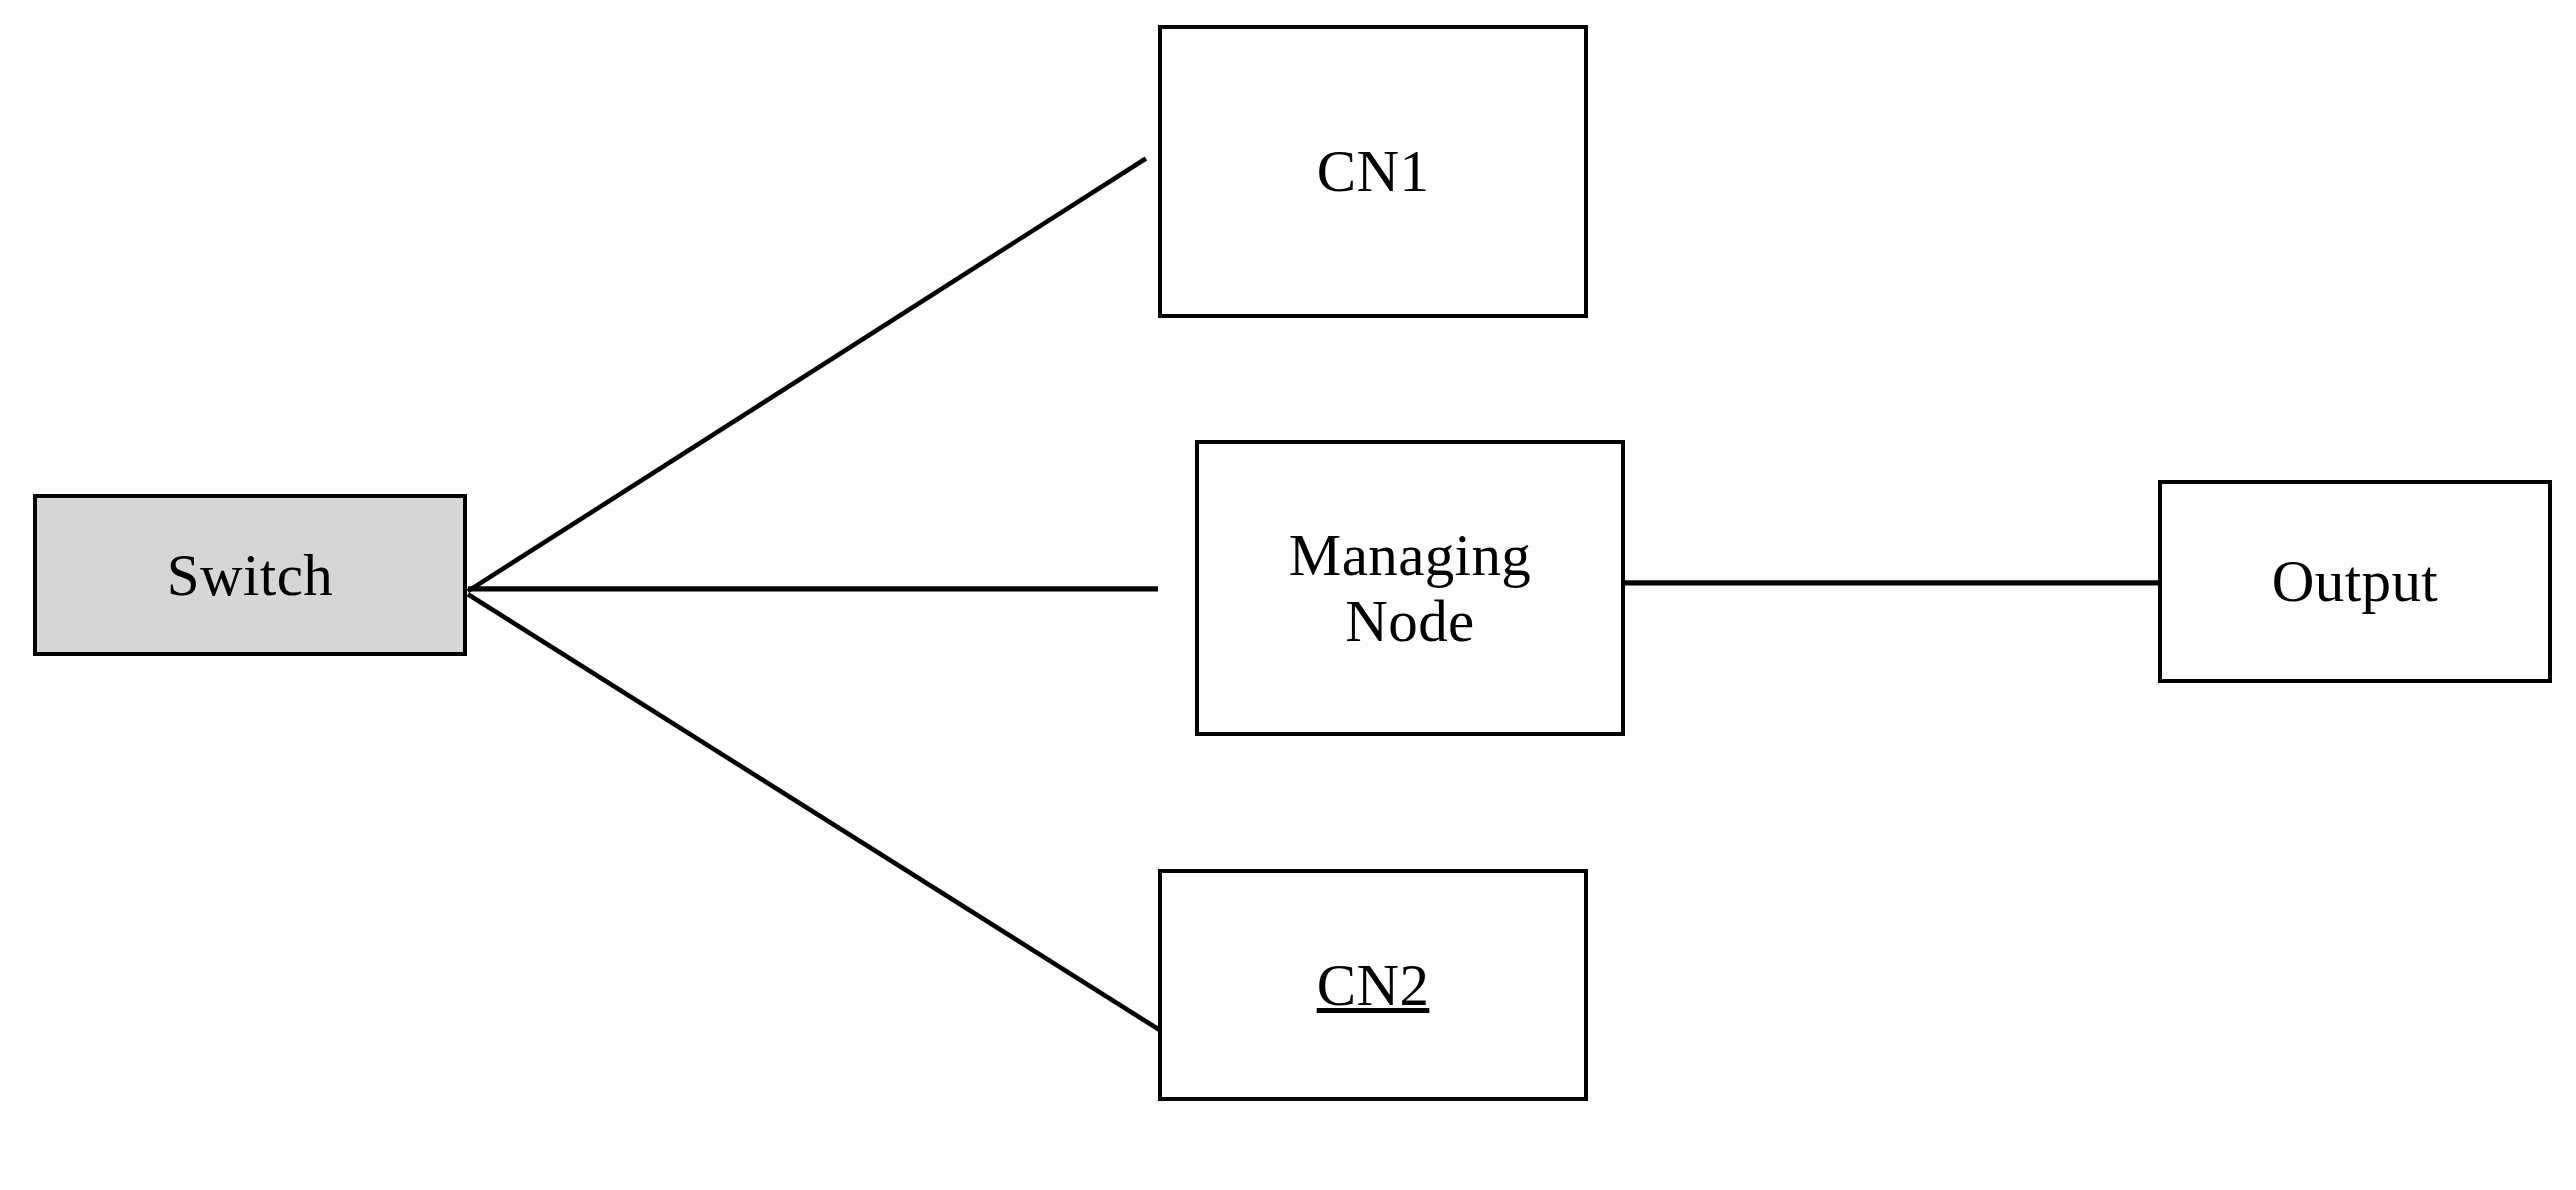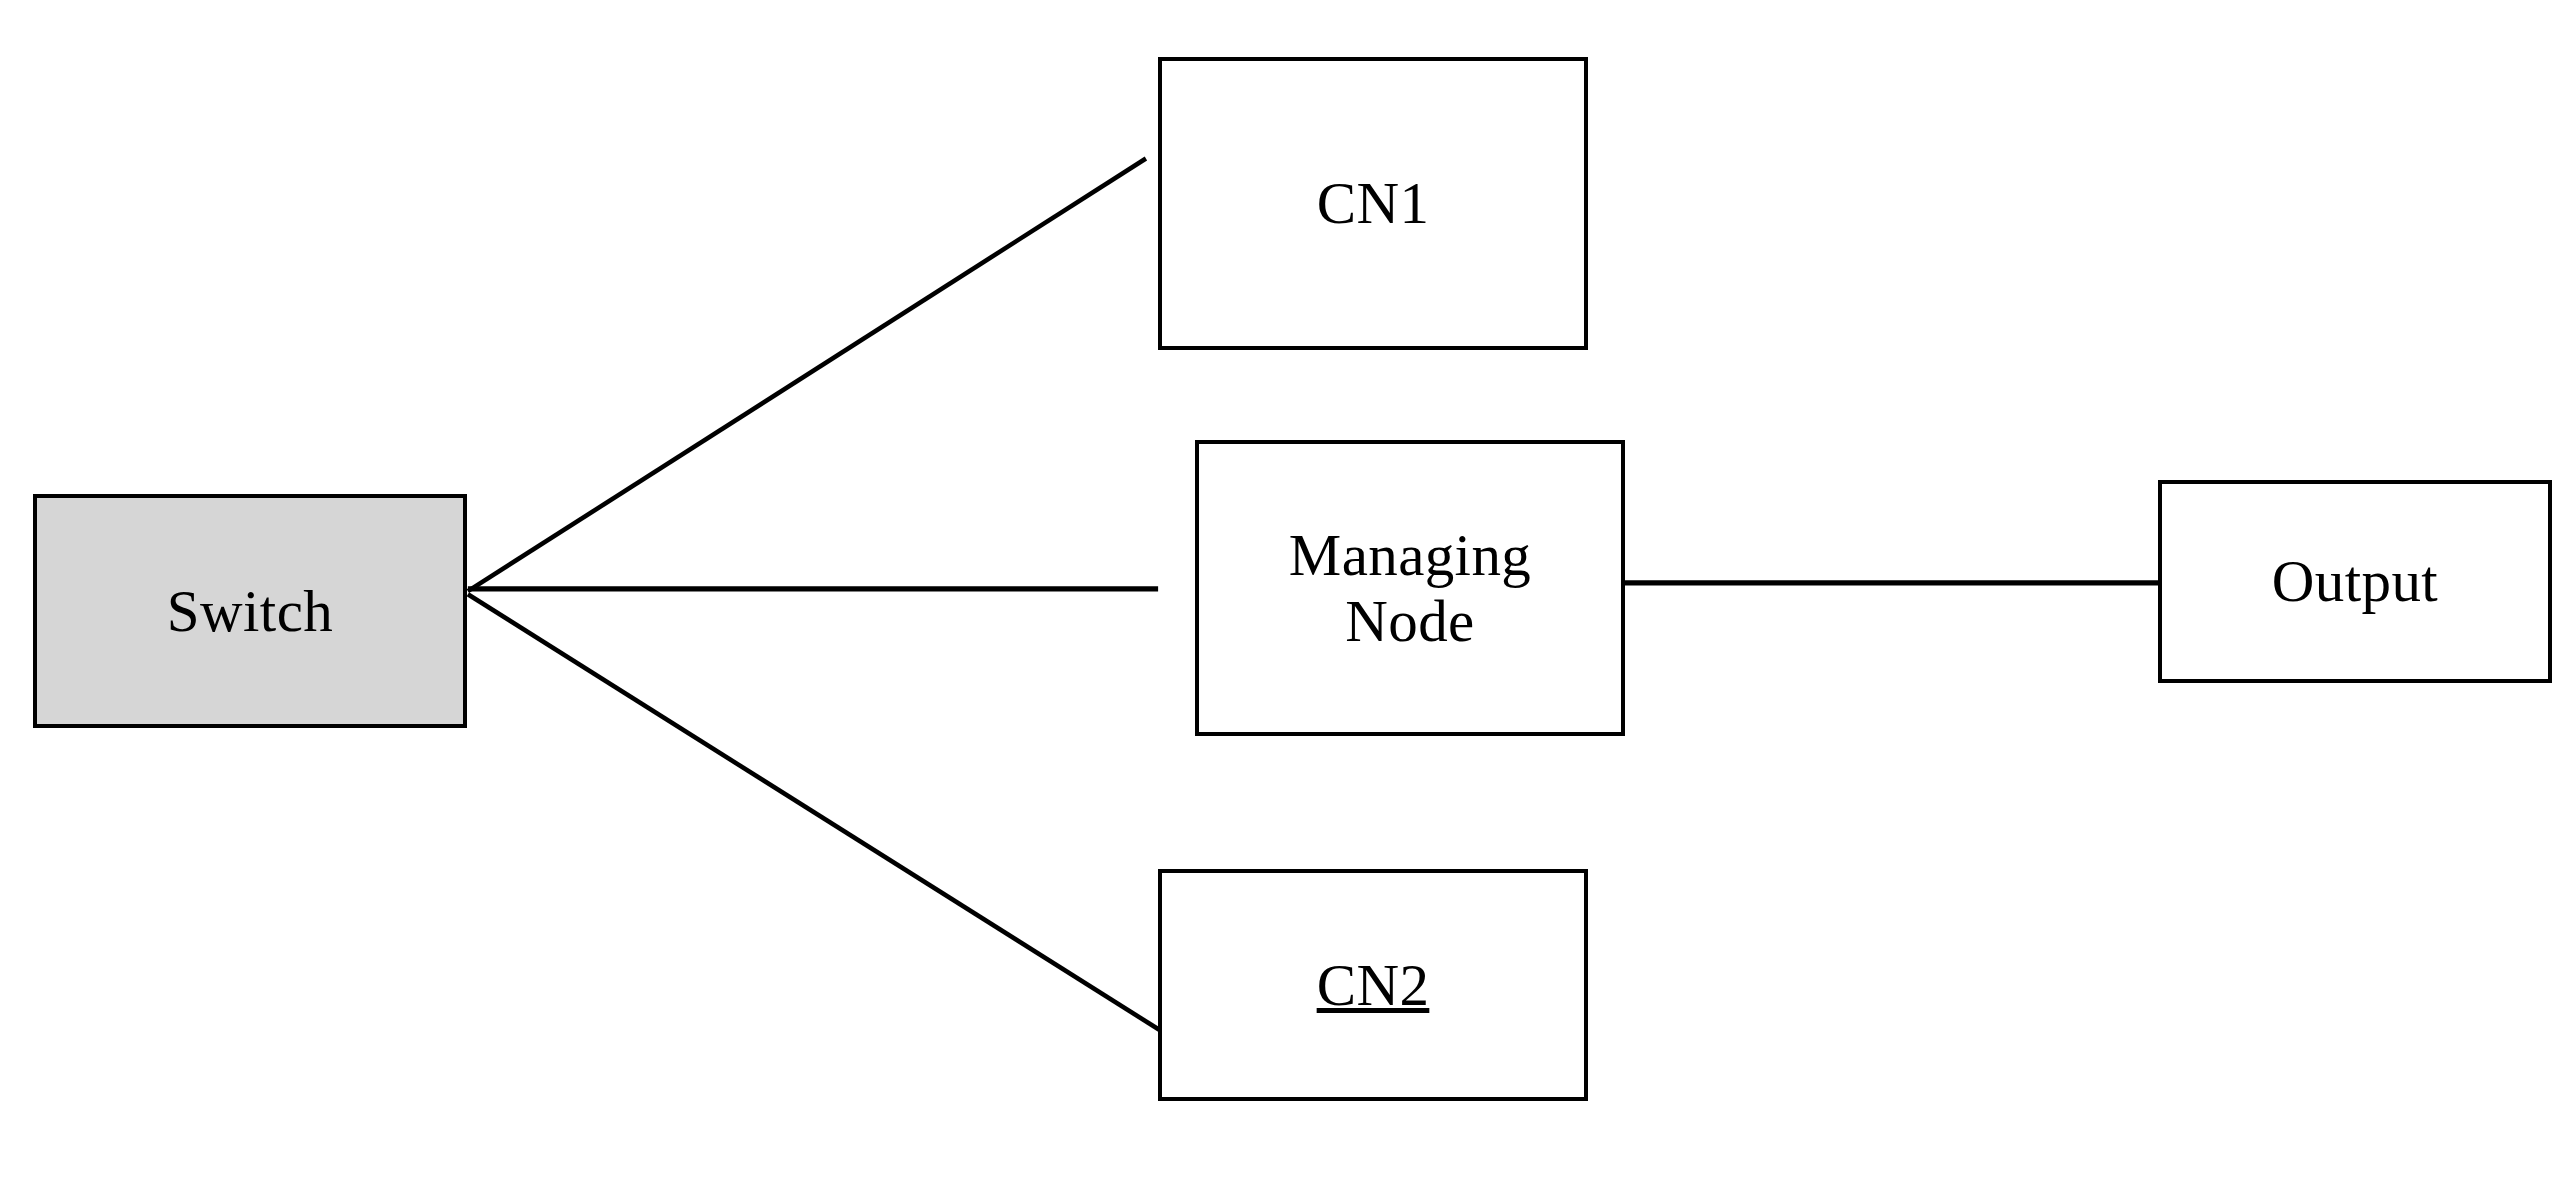--- a/index.html
+++ b/index.html
@@ -37,22 +37,22 @@
     color: #000000;
     font-size: 59px;
     line-height: 1.12;
     letter-spacing: 0.4px;
     white-space: pre-line;
   }
   .node.shaded {
     background: #d6d6d6;
   }
   
-  #node-switch        { left: 33px;   top: 494px;  width: 434px;  height: 234px; }
-  #node-cn1           { left: 1158px; top: 25px;   width: 430px;  height: 293px; margin-top: 32px; }
+  #node-switch        { left: 33px;   top: 494px;  width: 434px;  height: 162px; }
+  #node-cn1           { left: 1158px; top: 25px;   width: 430px;  height: 293px; }
   #node-managing-node { left: 1158px; top: 440px;  width: 430px;  height: 296px; margin-left: 37px; }
   #node-cn2           { left: 1158px; top: 869px; width: 430px;  height: 232px; text-decoration: underline; }
   #node-output        { left: 2158px; top: 480px;  width: 394px;  height: 203px; }
 </style>
 </head>
 <body>
 
 <div id="stage">
 
   <svg id="edge-layer" viewBox="0 0 3381 1562" width="2576" height="1190" xmlns="http://www.w3.org/2000/svg">

